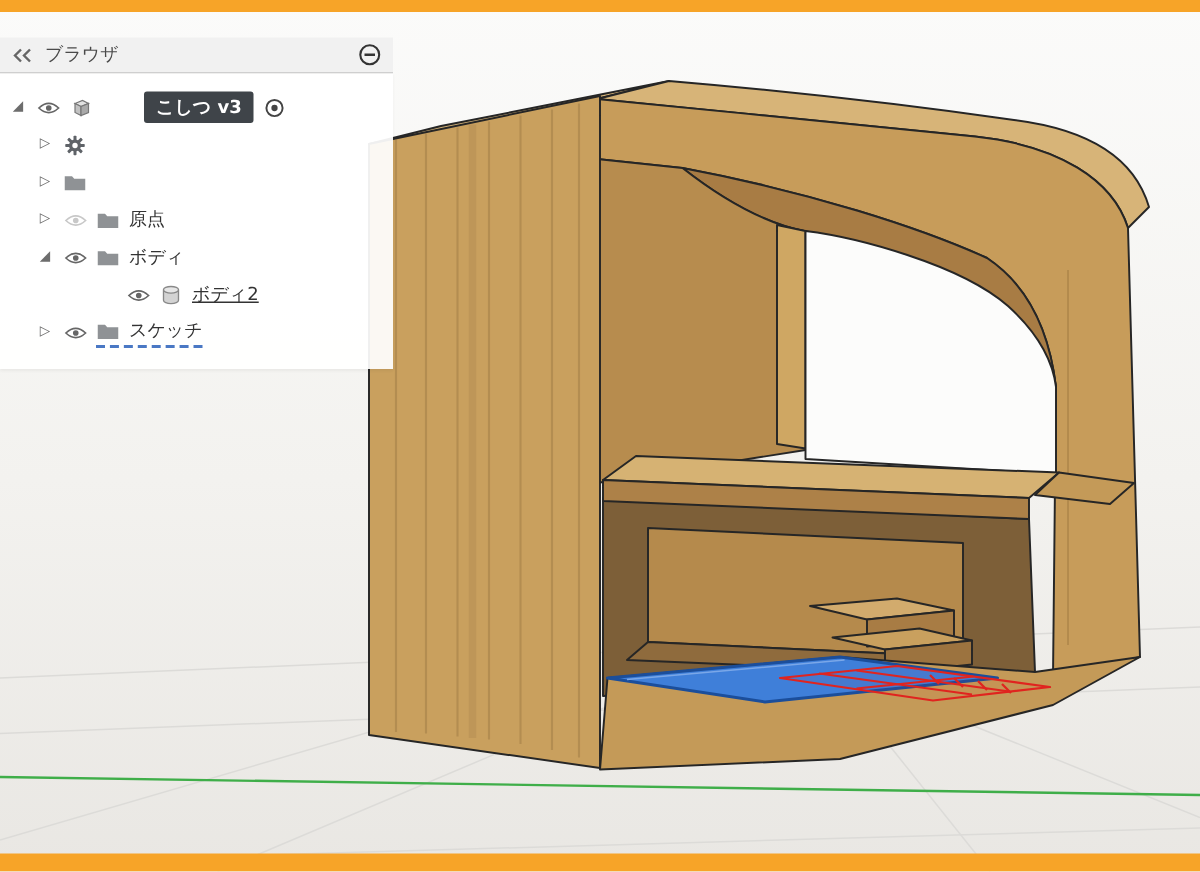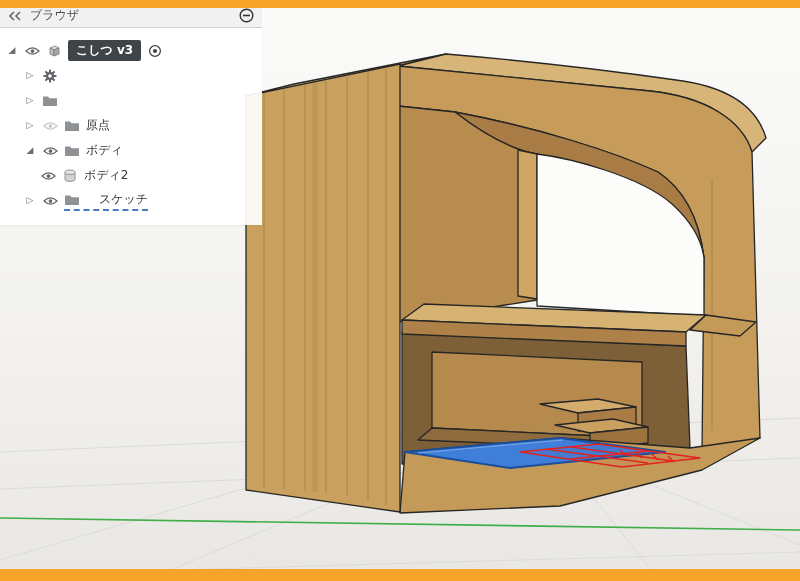--- a/index.html
+++ b/index.html
@@ -4,31 +4,31 @@
 <style>
   html,body{margin:0;padding:0;}
   body{width:800px;height:581px;overflow:hidden;font-family:"DejaVu Sans","Liberation Sans",sans-serif;background:#f2f1ef;}
   .app{position:relative;width:800px;height:581px;overflow:hidden;}
   .accent{position:absolute;left:0;width:800px;background:#F7A428;z-index:5;}
   .accent.top{top:0;height:8px;}
   .accent.bottom{bottom:0;height:12px;}
   .viewport{position:absolute;inset:0;z-index:0;background:linear-gradient(180deg,#fbfbfa 0%,#f3f2ef 55%,#e9e7e3 100%);}
   .viewport svg{display:block;}
   
-  .browser{position:absolute;left:0;top:4px;width:262px;z-index:2;}
+  .browser{position:absolute;left:0;top:25px;width:262px;z-index:2;}
   .browser-header{height:24px;background:#f1f1f1;border-bottom:1px solid #cfcfcf;display:flex;align-items:center;padding:0 8px;box-sizing:border-box;gap:8px;}
   .browser-title{flex:1;font-size:12px;color:#4a4a4a;}
   .hdr-icon{display:flex;align-items:center;cursor:pointer;}
   .browser-body{background:rgba(255,255,255,0.93);padding:10px 0 12px 0;box-shadow:0 1px 2px rgba(0,0,0,0.05);}
   .row{display:flex;align-items:center;height:25px;gap:6px;font-size:12px;color:#333;cursor:default;}
   .exp{width:12px;text-align:center;font-size:9px;color:#6d6d6d;line-height:1;}
   .eye,.ico{display:flex;align-items:center;width:16px;justify-content:center;}
   .lbl{white-space:nowrap;}
-  .chip{background:#3f4449;color:#ffffff;font-weight:bold;padding:2px 8px;border-radius:2px;font-size:12px;}
-  .sketchwrap{display:flex;align-items:center;gap:19px;border-bottom:2px dashed #4a78c4;padding-bottom:1px;}
+  .chip{background:#3f4449;color:#ffffff;font-weight:bold;padding:2px 8px;border-radius:2px;font-size:12px;margin-left:28px;}
+  .sketchwrap{display:flex;align-items:center;gap:6px;border-bottom:2px dashed #4a78c4;padding-bottom:1px;}
 </style>
 </head>
 <body>
 
 <div class="app">
 
   <div class="accent top"></div>
 
   <div class="viewport">
     <svg width="800" height="581" viewBox="0 0 800 581" xmlns="http://www.w3.org/2000/svg">
@@ -209,21 +209,21 @@
             </svg>
         </span>
         <span class="ico">
           <svg width="14" height="11" viewBox="0 0 14 11">
               <path d="M0,1.5 h5 l1.5,1.7 H14 V11 H0 Z" fill="#8f9295"></path>
             </svg>
         </span>
         <span class="lbl">ボディ</span>
       </div>
 
-      <div class="row" style="padding-left:40px;">
+      <div class="row" style="padding-left:84px;text-decoration:underline;">
         <span class="eye">
           <svg width="15" height="10" viewBox="0 0 16 10">
               <path d="M1,5 Q8,-1.5 15,5 Q8,11.5 1,5 Z" fill="none" stroke="#666" stroke-width="1.2"></path>
               <circle cx="8" cy="5" r="2" fill="#666"></circle>
             </svg>
         </span>
         <span class="ico">
           <svg width="14" height="14" viewBox="0 0 14 14">
               <path d="M2,3.2 v7 a5,2.2 0 0 0 10,0 v-7" fill="#d3d3d3" stroke="#888" stroke-width="0.9"></path>
               <ellipse cx="7" cy="3.2" rx="5" ry="2.2" fill="#e6e6e6" stroke="#888" stroke-width="0.9"></ellipse>

